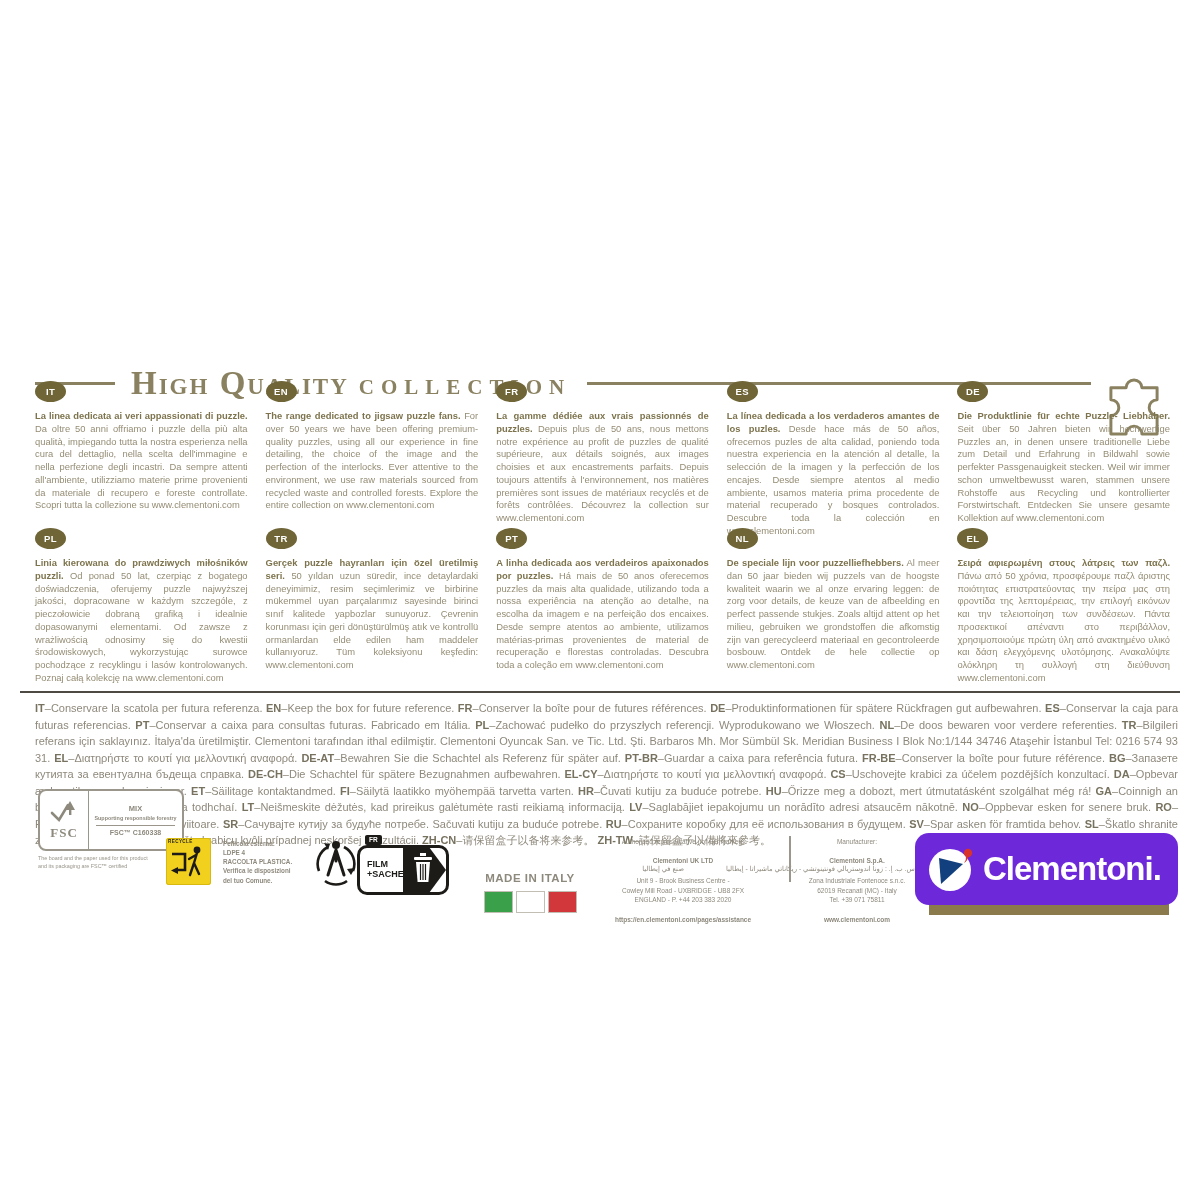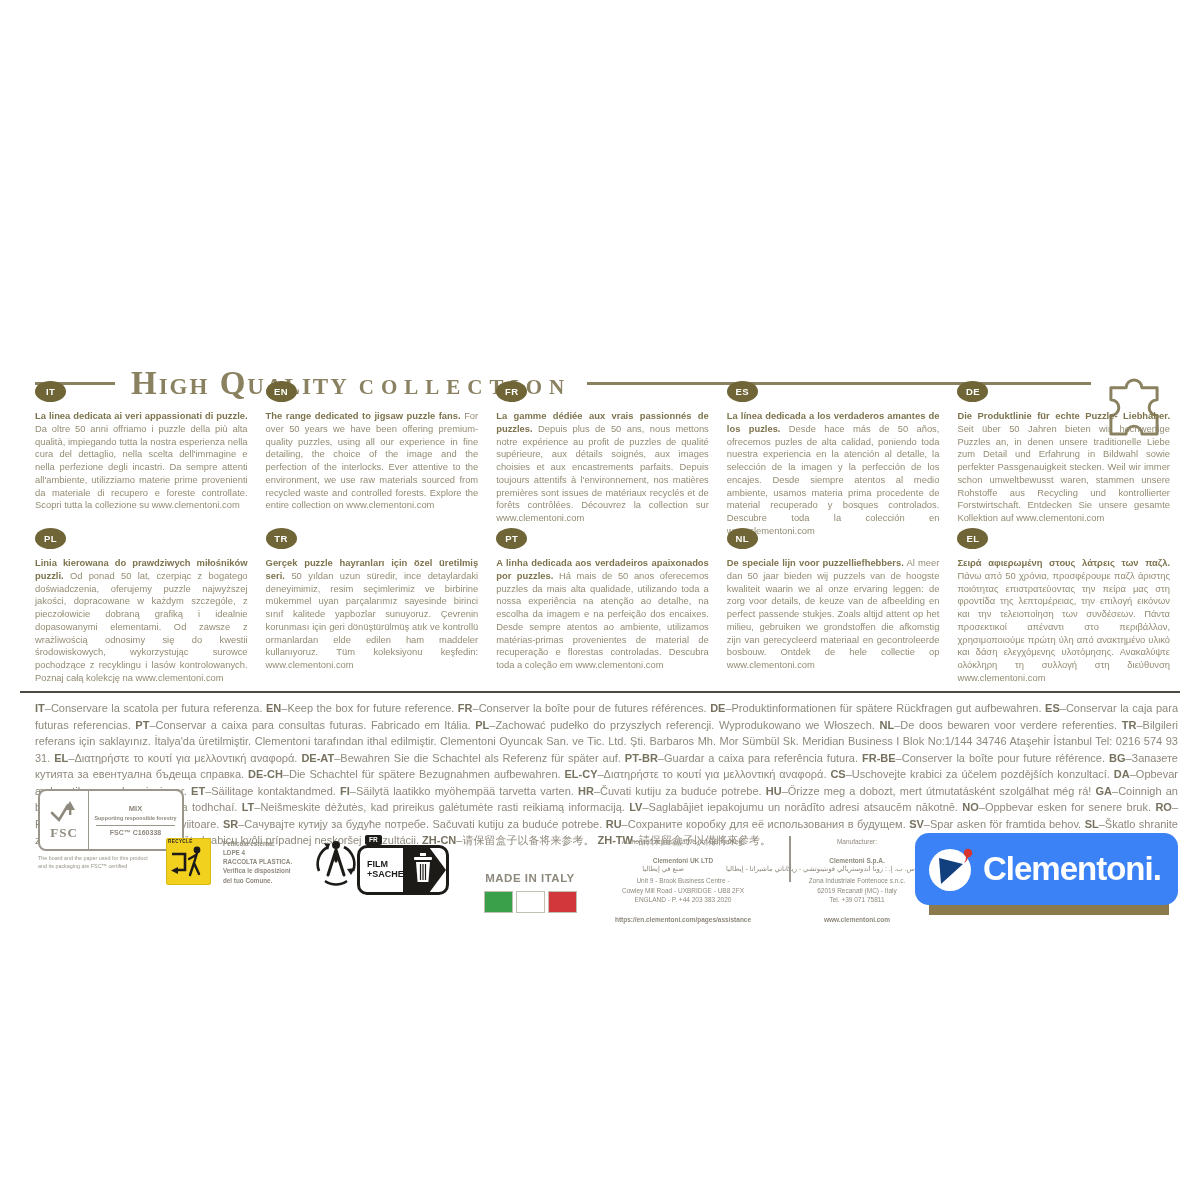--- a/index.html
+++ b/index.html
@@ -65,21 +65,21 @@
   .flag{display:flex;justify-content:center;gap:3px;margin-top:7px;}
   .flag span{width:29px;height:22px;border:1px solid #c2beb4;box-sizing:border-box;}
   .flag .g{background:#3aa04a;} .flag .w{background:#fff;} .flag .r{background:#d2373c;}
 
   .addr{position:absolute;font-size:6.5px;line-height:1.5;color:#8e897d;text-align:center;white-space:pre-line;}
   .addr .b{font-weight:bold;}
   .auth{left:588px;top:827px;width:190px;}
   .manu{left:798px;top:827px;width:118px;}
   .vline{position:absolute;left:789px;top:836px;width:1.5px;height:46px;background:#9a968c;}
 
-  .clogo{position:absolute;left:915px;top:833px;width:263px;height:72px;background:#3b82f6;border-radius:14px;
+  .clogo{position:absolute;left:915px;top:833px;width:263px;height:72px;background:#6d28d9;border-radius:14px;
          display:flex;align-items:center;padding-left:12px;box-sizing:border-box;z-index:2;}
   .cgold{position:absolute;left:929px;top:898px;width:240px;height:17px;background:#8a7a4c;z-index:1;}
   .cword{color:#fff;font-weight:bold;font-size:33px;letter-spacing:-1px;margin-left:6px;
          font-family:"Liberation Sans",sans-serif;}
 </style>
 </head>
 <body>
 
 <div class="page">
 

